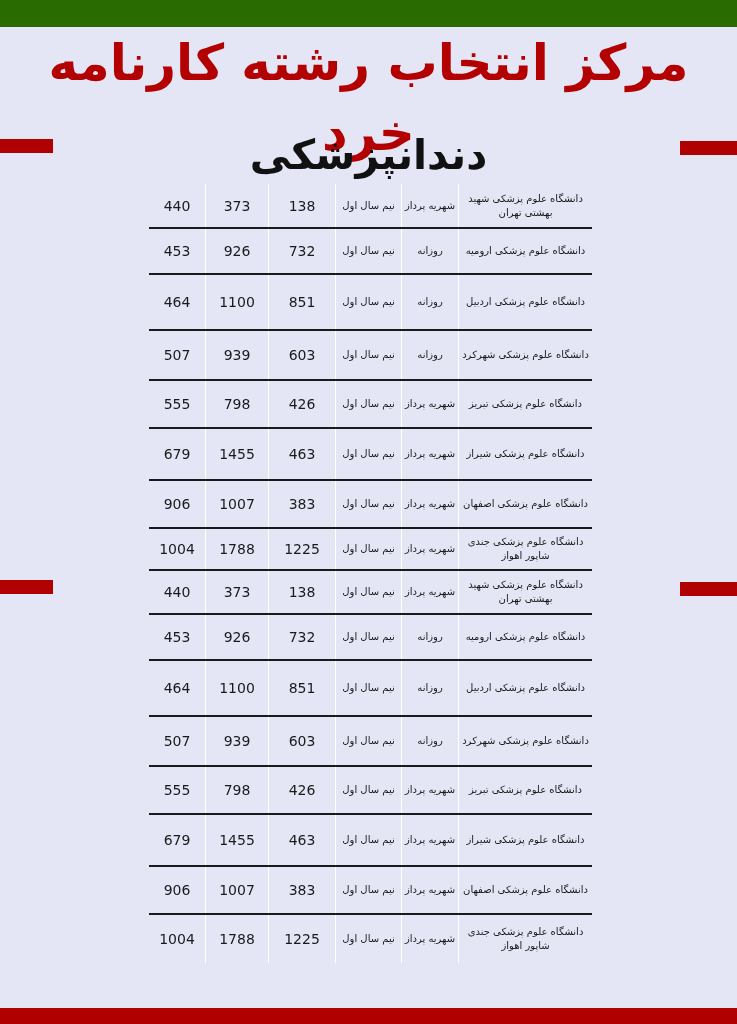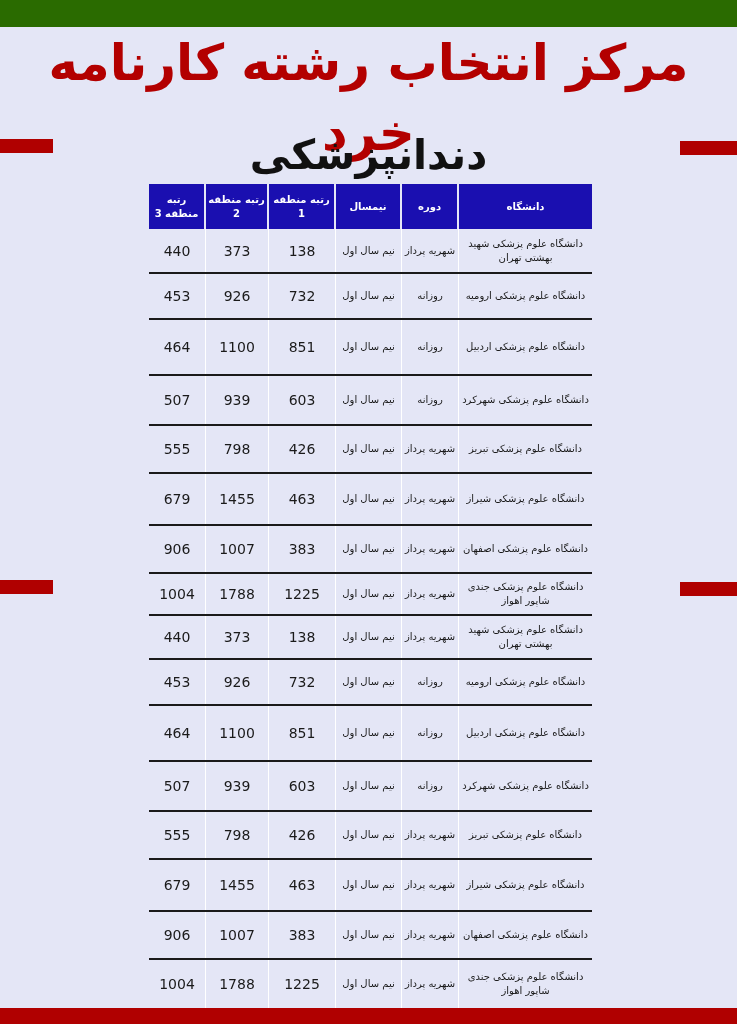--- a/index.html
+++ b/index.html
@@ -86,28 +86,20 @@
 <div class="main-title">مرکز انتخاب رشته کارنامه خرد</div>
 
 <div class="deco l1"></div>
 <div class="deco r1"></div>
 <div class="deco l2"></div>
 <div class="deco r2"></div>
 
 <div class="subtitle">دندانپزشکی</div>
 
 <div class="table">
-  <div class="row header">
-    <div class="cell c1">رتبه منطقه 3</div>
-    <div class="cell c2">رتبه منطقه 2</div>
-    <div class="cell c3">رتبه منطقه 1</div>
-    <div class="cell c4">نیمسال</div>
-    <div class="cell c5">دوره</div>
-    <div class="cell c6">دانشگاه</div>
-  </div>
   <div id="tbody">
       <div class="row body-row" style="height: 45px;">
         <div class="cell c1 num">440</div>
         <div class="cell c2 num">373</div>
         <div class="cell c3 num">138</div>
         <div class="cell c4">نیم سال اول</div>
         <div class="cell c5">شهریه پرداز</div>
         <div class="cell c6">دانشگاه علوم پزشکی شهید بهشتی تهران</div>
       </div>
       <div class="row body-row" style="height: 46px;">

